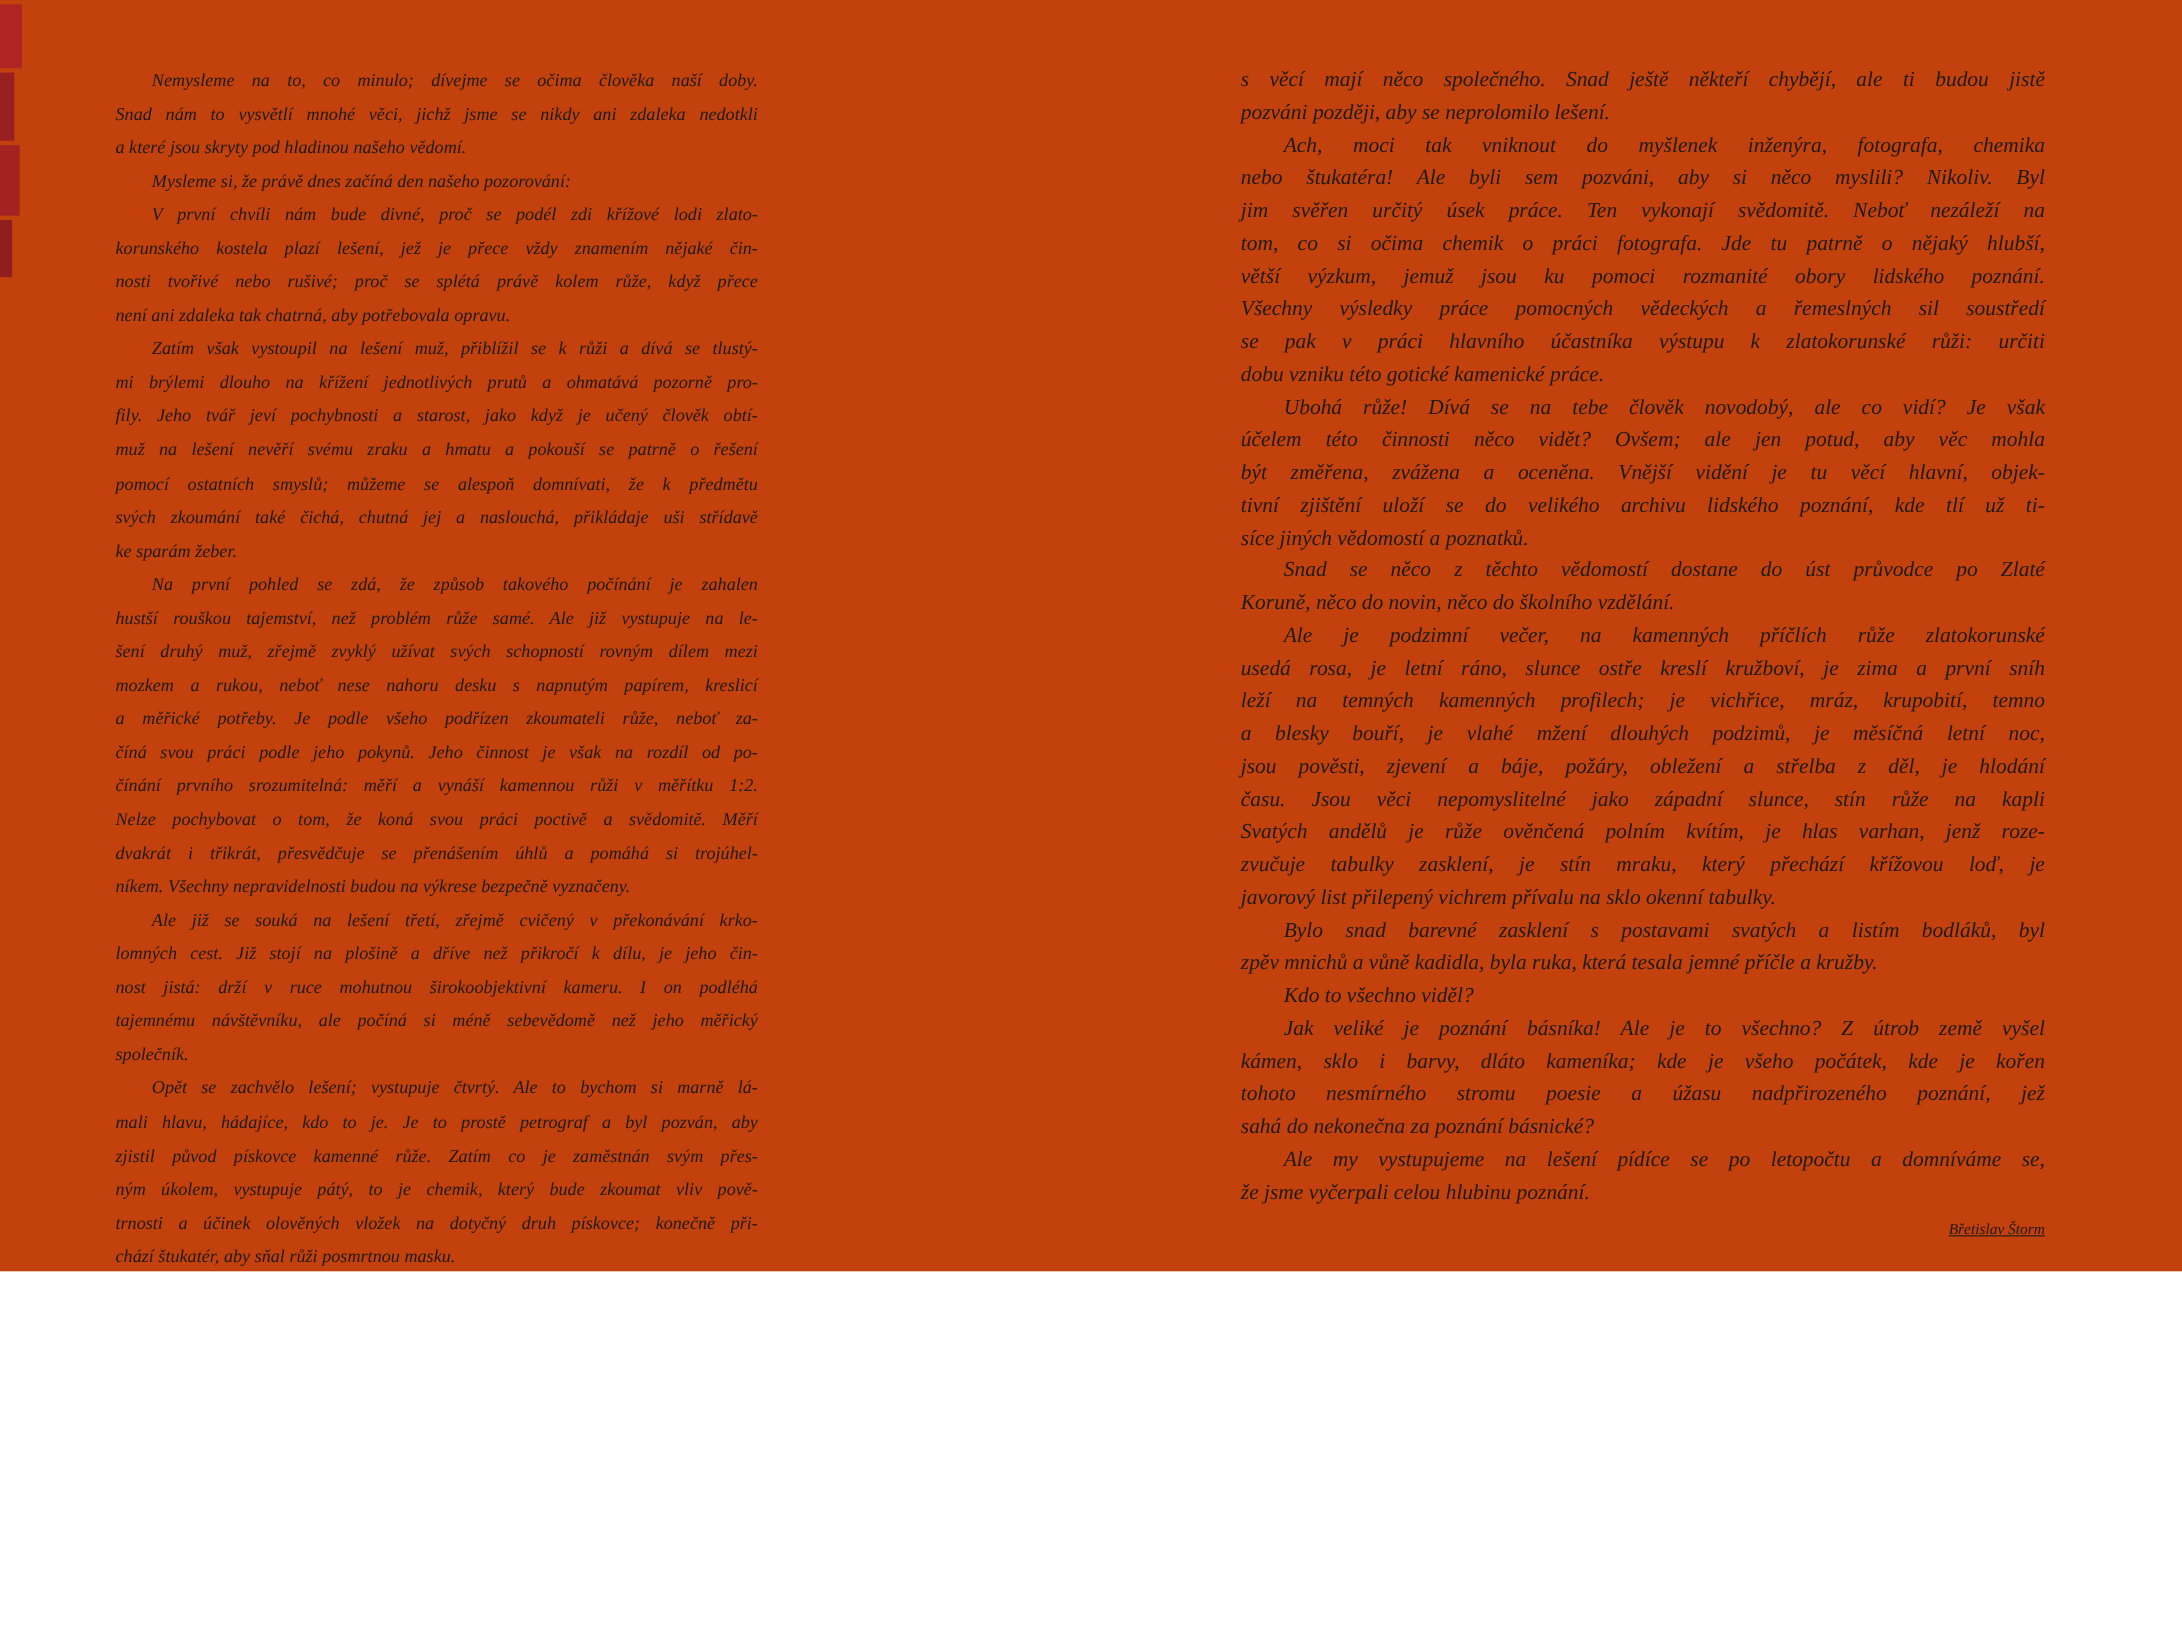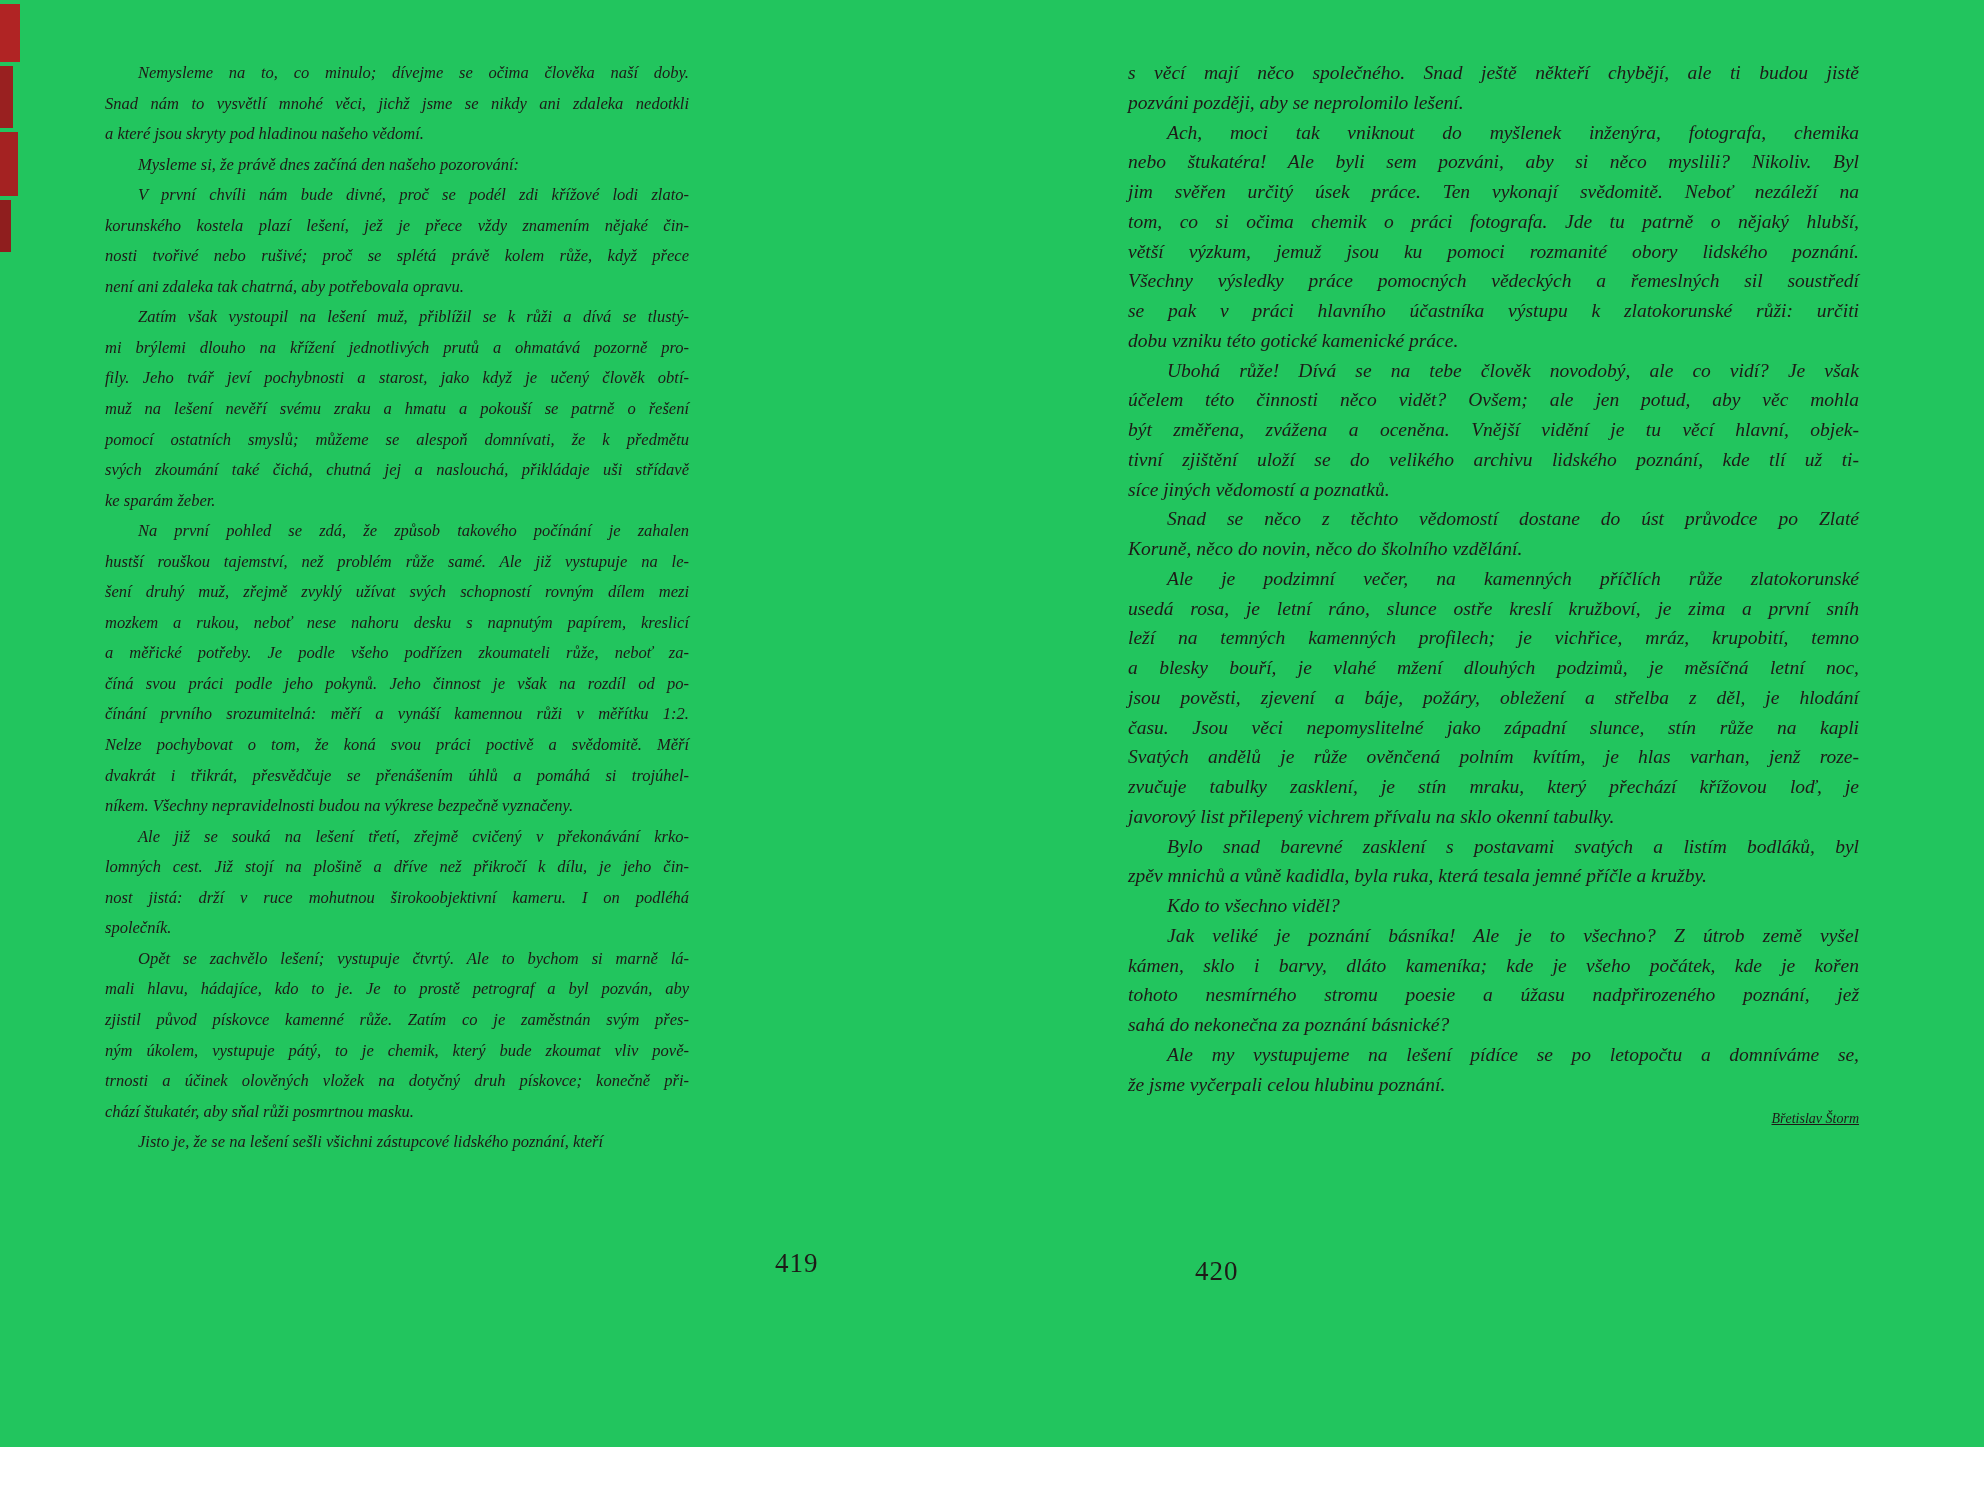--- a/index.html
+++ b/index.html
@@ -1,20 +1,20 @@
 <!DOCTYPE html>
 <html><head>
 <meta charset="utf-8">
 <style>
   html, body { margin: 0; padding: 0; background: #ffffff; }
   .spread {
     position: relative;
     width: 1984px;
-    height: 1447px;
-    background: #22c55e;
+    height: 1156px;
+    background: #c2410c;
     overflow: hidden;
     font-family: "Liberation Serif", serif;
     font-style: italic;
     color: #1e1a17;
   }
   .page-col { position: absolute; }
   #left-page {
     left: 105px; top: 58px; width: 584px;
     font-size: 16.5px;
   }
@@ -87,20 +87,21 @@
       <div class="line">mozkem a rukou, neboť nese nahoru desku s napnutým papírem, kreslicí</div>
       <div class="line">a měřické potřeby. Je podle všeho podřízen zkoumateli růže, neboť za-</div>
       <div class="line">číná svou práci podle jeho pokynů. Jeho činnost je však na rozdíl od po-</div>
       <div class="line">čínání prvního srozumitelná: měří a vynáší kamennou růži v měřítku 1:2.</div>
       <div class="line">Nelze pochybovat o tom, že koná svou práci poctivě a svědomitě. Měří</div>
       <div class="line">dvakrát i třikrát, přesvědčuje se přenášením úhlů a pomáhá si trojúhel-</div>
       <div class="line last">níkem. Všechny nepravidelnosti budou na výkrese bezpečně vyznačeny.</div>
       <div class="line indent">Ale již se souká na lešení třetí, zřejmě cvičený v překonávání krko-</div>
       <div class="line">lomných cest. Již stojí na plošině a dříve než přikročí k dílu, je jeho čin-</div>
       <div class="line">nost jistá: drží v ruce mohutnou širokoobjektivní kameru. I on podléhá</div>
+      <div class="line">tajemnému návštěvníku, ale počíná si méně sebevědomě než jeho měřický</div>
       <div class="line last">společník.</div>
       <div class="line indent">Opět se zachvělo lešení; vystupuje čtvrtý. Ale to bychom si marně lá-</div>
       <div class="line">mali hlavu, hádajíce, kdo to je. Je to prostě petrograf a byl pozván, aby</div>
       <div class="line">zjistil původ pískovce kamenné růže. Zatím co je zaměstnán svým přes-</div>
       <div class="line">ným úkolem, vystupuje pátý, to je chemik, který bude zkoumat vliv pově-</div>
       <div class="line">trnosti a účinek olověných vložek na dotyčný druh pískovce; konečně při-</div>
       <div class="line last">chází štukatér, aby sňal růži posmrtnou masku.</div>
       <div class="line last indent">Jisto je, že se na lešení sešli všichni zástupcové lidského poznání, kteří</div>
     </div>
 

